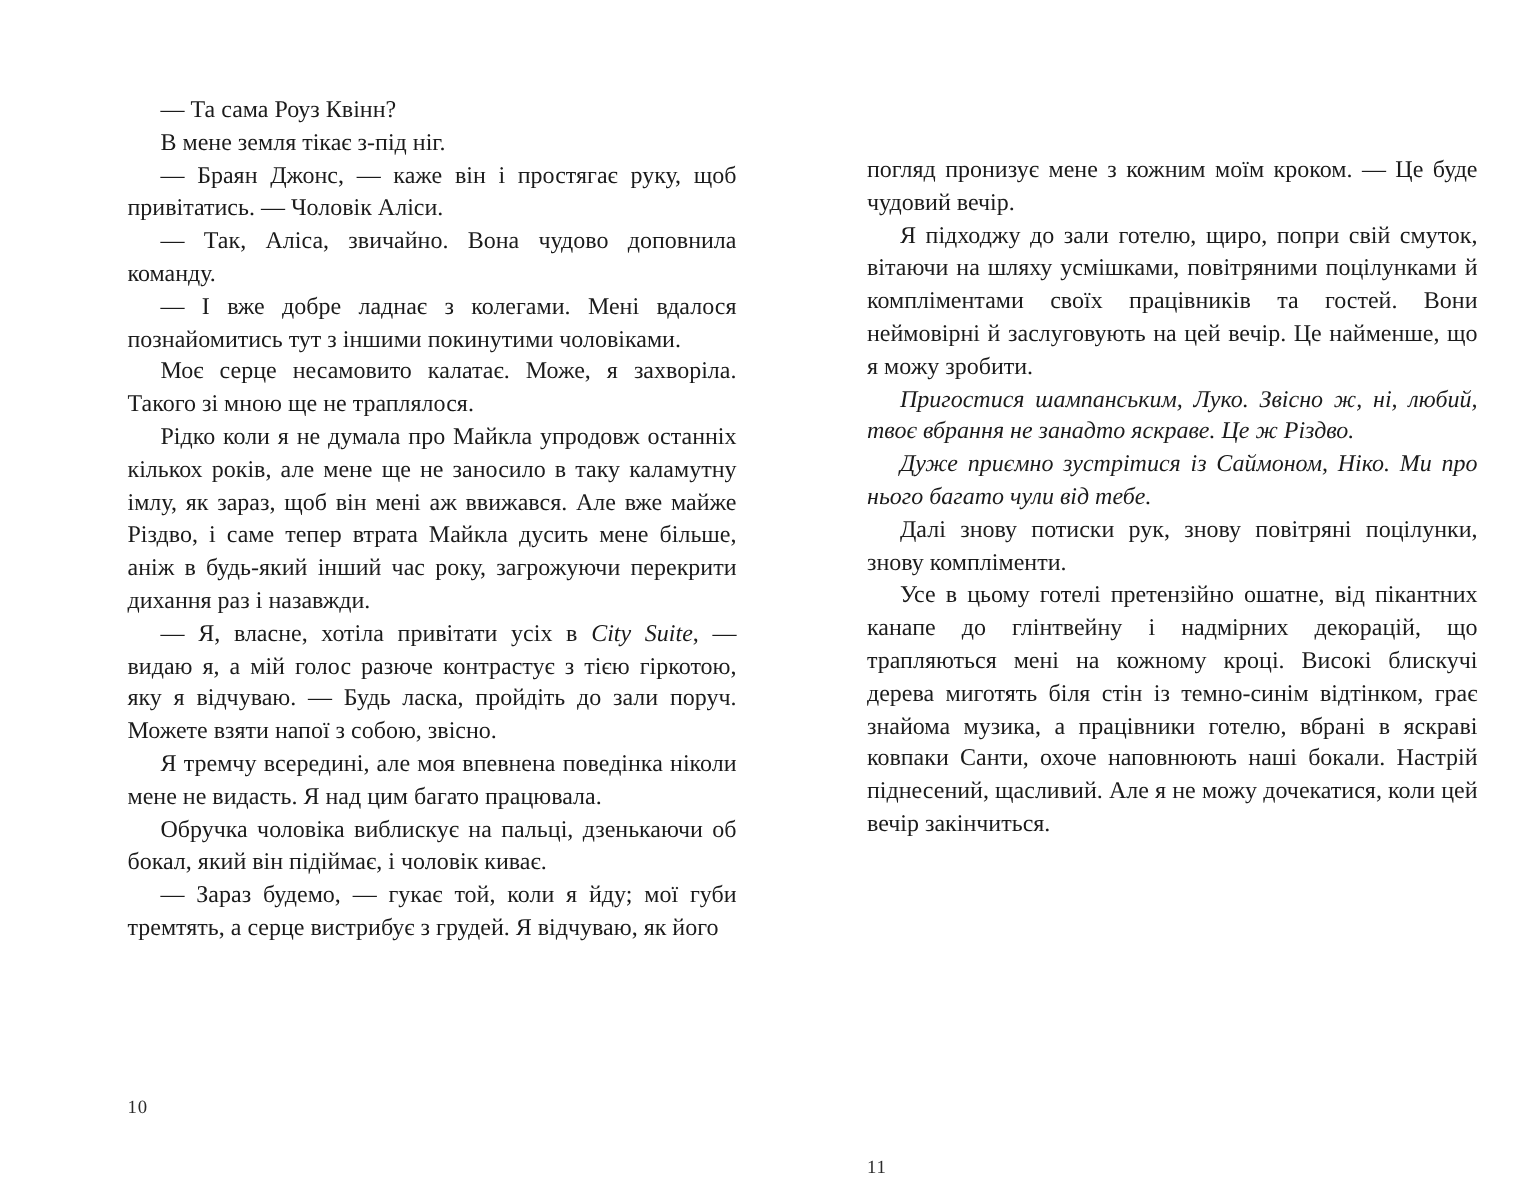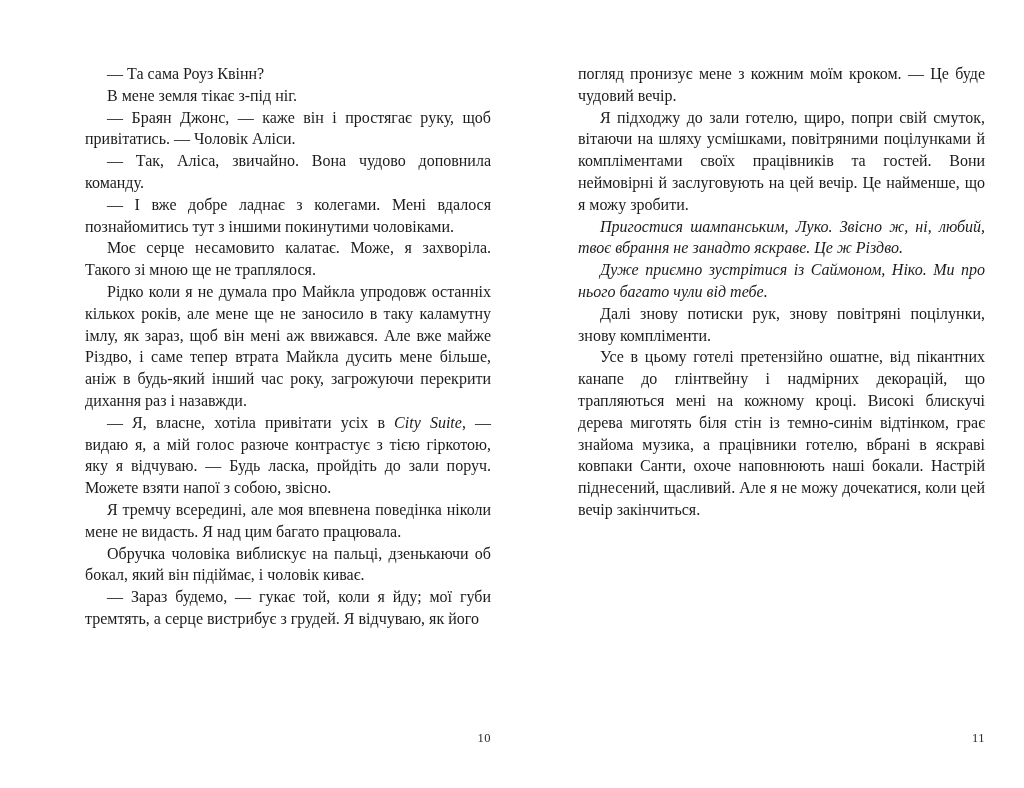--- a/index.html
+++ b/index.html
@@ -15,21 +15,21 @@
     background: #ffffff;
     overflow: hidden;
     font-family: "Liberation Serif", "DejaVu Serif", serif;
     color: #1b1b1b;
   }
   .page {
     position: absolute;
     top: 63px;
   }
   .page-left  { left: 85px;  width: 406px; }
-  .page-right { left: 578px; width: 407px; }
+  .page-right { left: 578px; width: 407px; margin-top: 40px; }
   .page-text {
     width: 100%;
     font-size: 16px;
     line-height: 21.8px;
     text-align: justify;
     hyphens: auto;
     -webkit-hyphens: auto;
   }
   .page-text p.para {
     margin: 0;
@@ -39,21 +39,21 @@
     text-indent: 22px;
   }
   .page-text .it {
     font-style: italic;
   }
   .page-number {
     position: absolute;
     top: 668px;
     left: 0;
     width: 100%;
-    text-align: right;
+    text-align: left;
     font-size: 12.5px;
     letter-spacing: 0.5px;
     color: #2a2a2a;
   }
 </style>
 </head>
 <body>
 
 <div class="spread">
 

